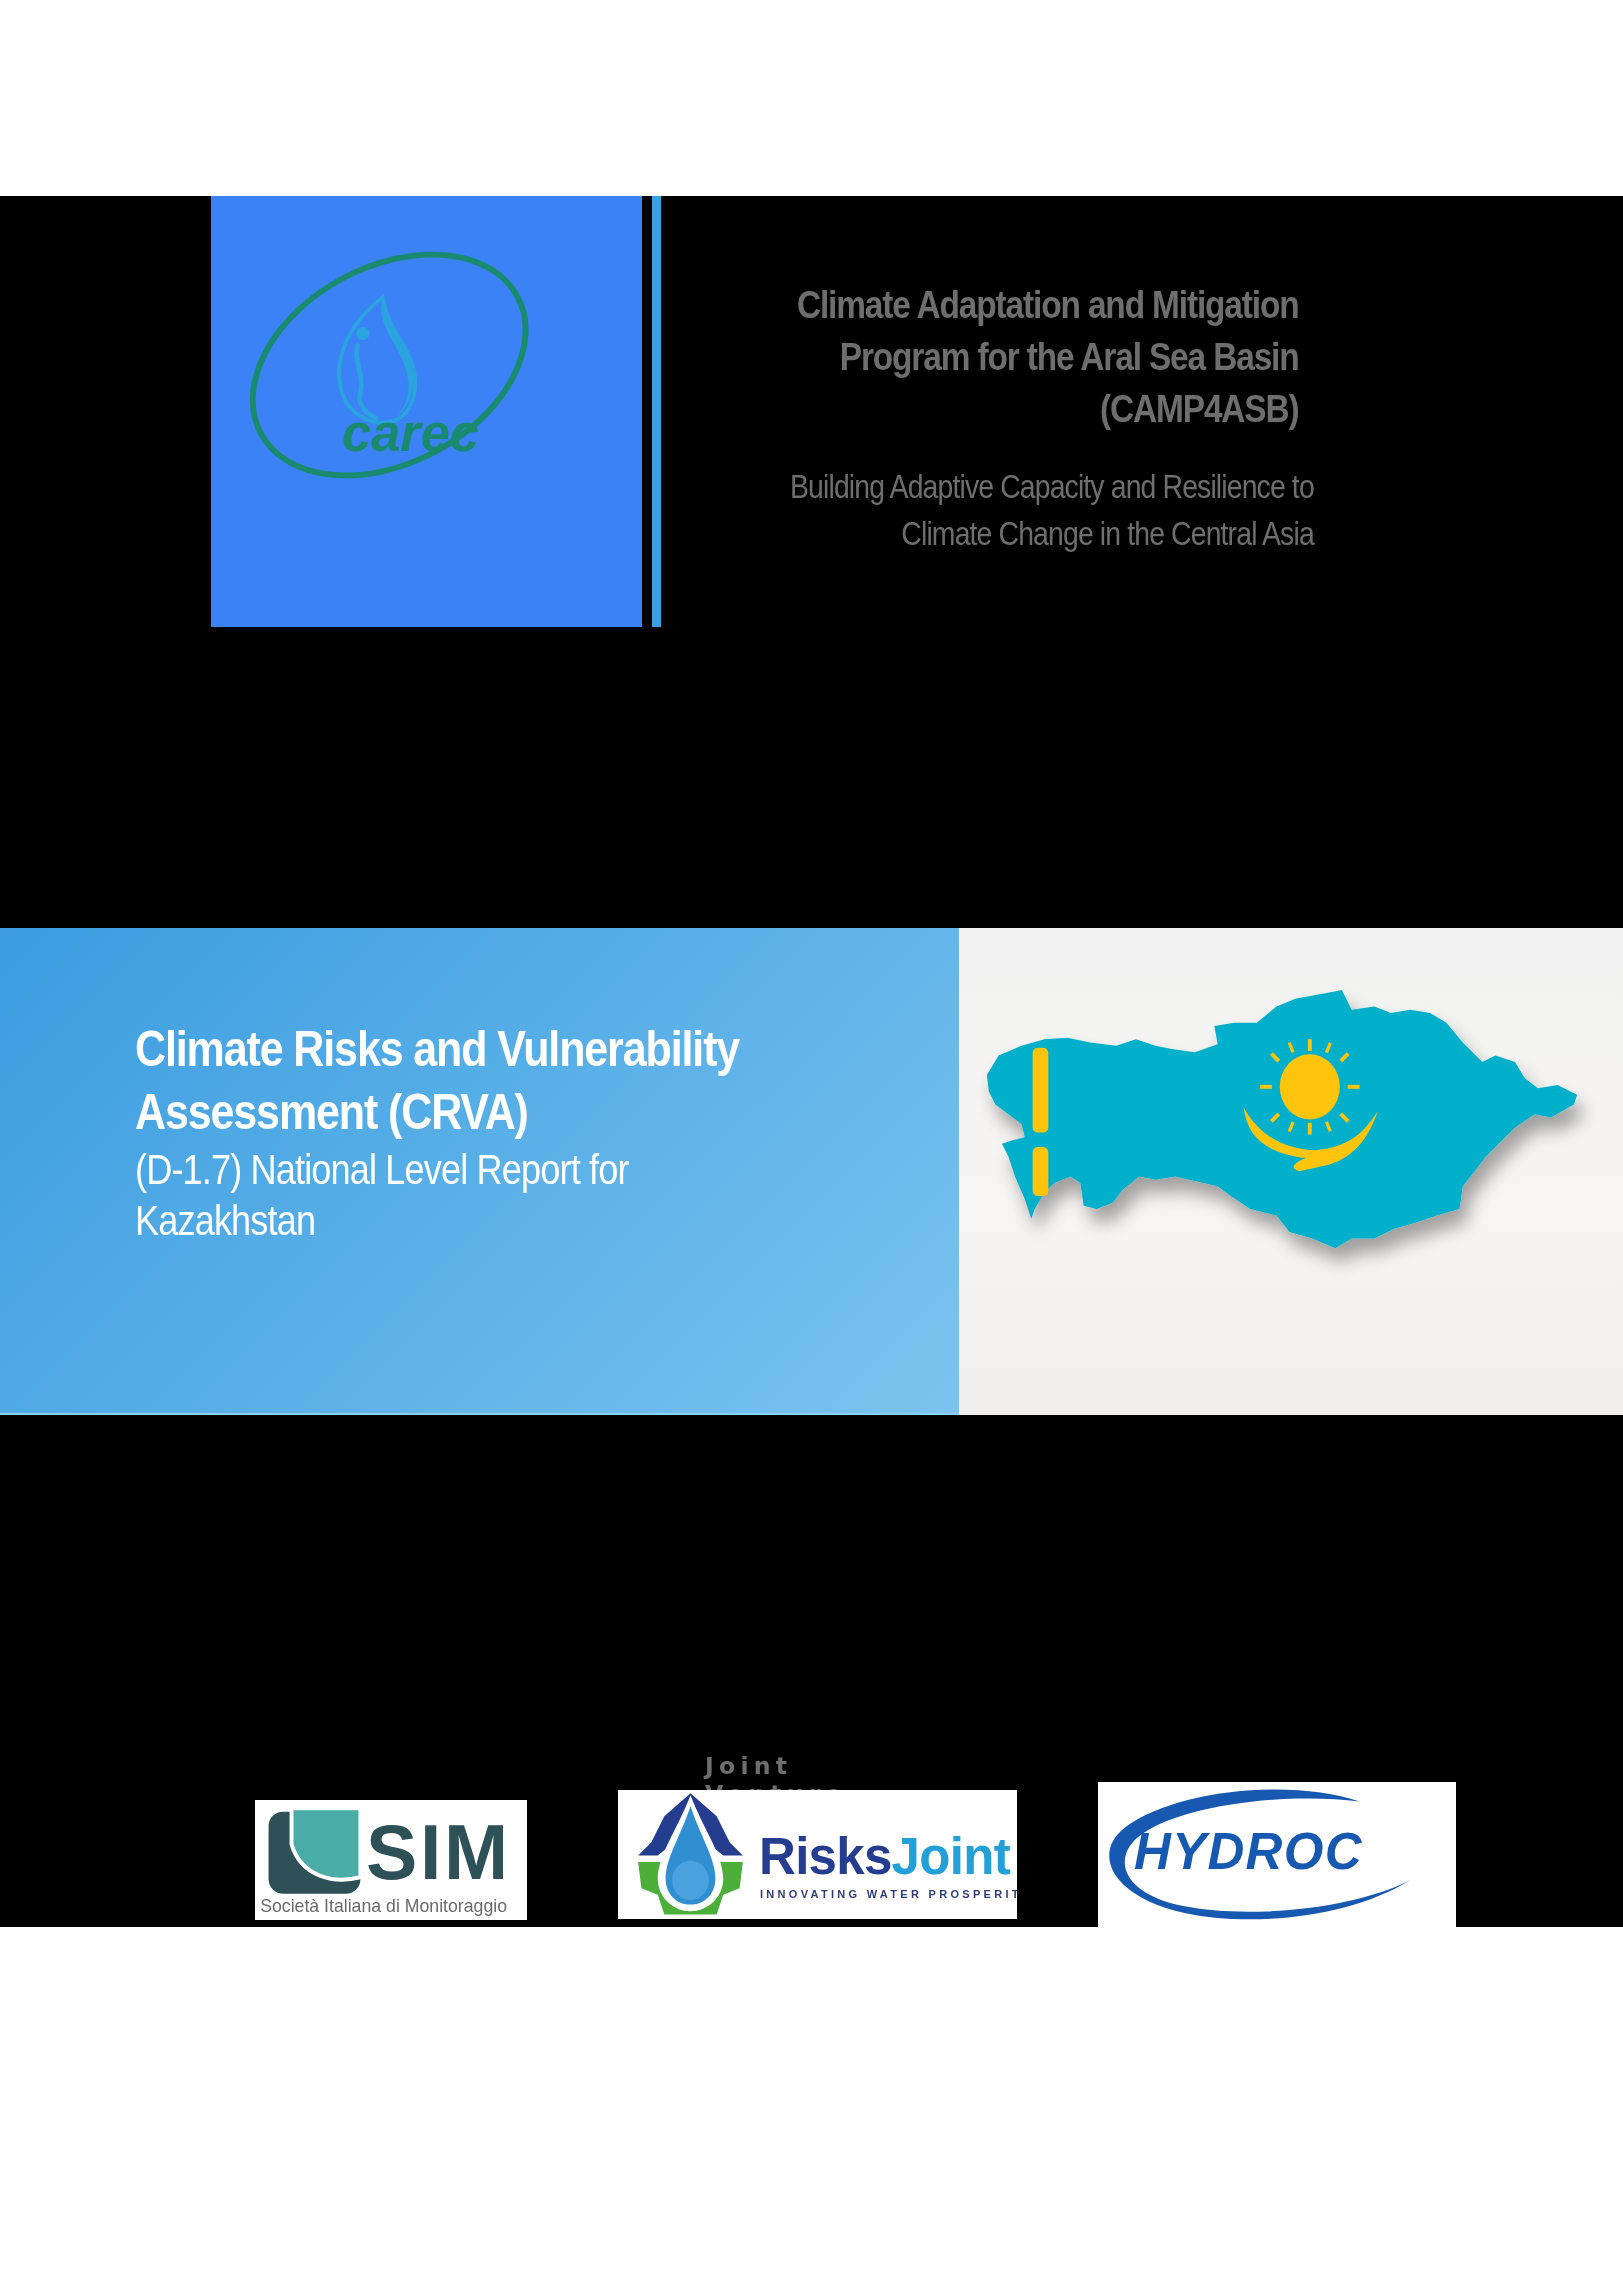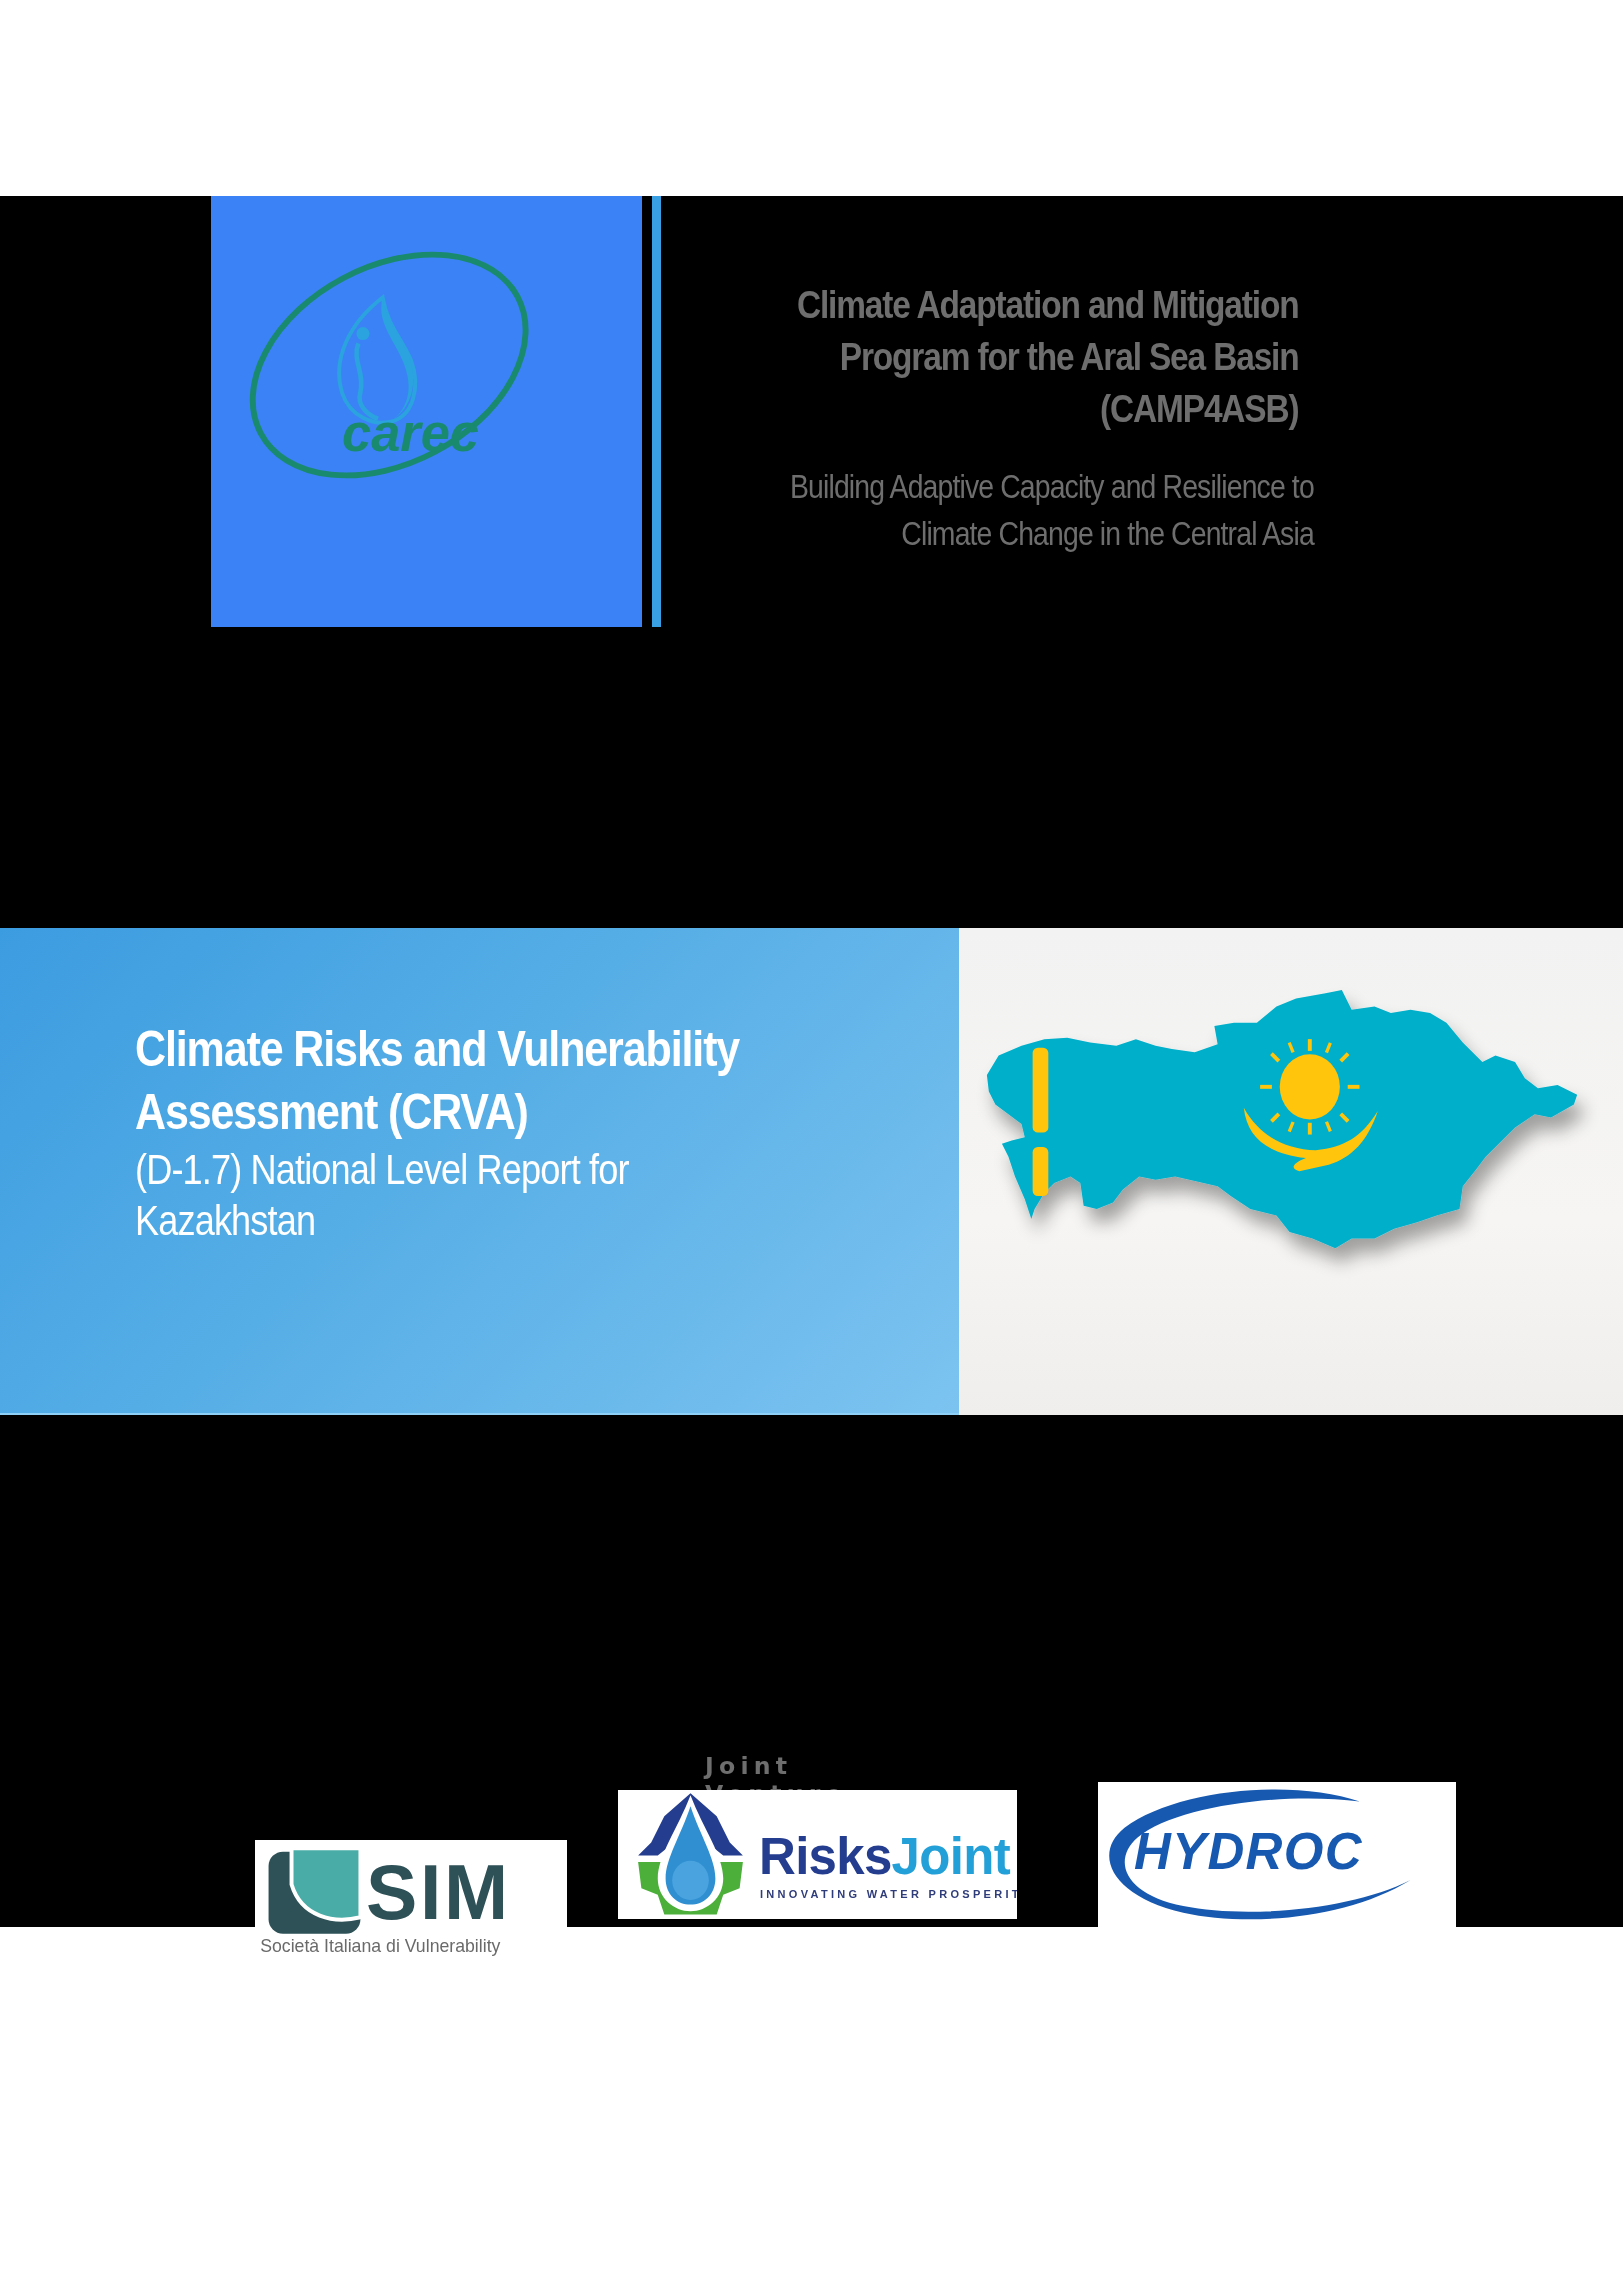--- a/index.html
+++ b/index.html
@@ -61,21 +61,21 @@
     overflow: hidden;
   }
   .jv-label {
     position: absolute; left: 705px; top: 1752px; width: 209px;
     color: #6e6e6e; font-size: 23.6px; font-weight: bold; letter-spacing: 5.2px;
     font-family: "DejaVu Sans", sans-serif;
   }
   .logo {
     position: absolute; background: #ffffff; overflow: hidden;
   }
-  .logo-sim { left: 255px; top: 1840px; width: 312px; height: 120px; }
+  .logo-sim { left: 255px; top: 1800px; width: 272px; height: 120px; }
   .logo-hydronova { left: 618px; top: 1790px; width: 399px; height: 129px; }
   .logo-hydroc { left: 1065px; top: 1782px; width: 358px; height: 145px; margin-left: 33px; }
   .sim-word {
     position: absolute; left: 111px; top: 14.4px; font-size: 77px; font-weight: bold;
     color: #2e5157; letter-spacing: 2.6px; line-height: 1;
   }
   .sim-tag {
     position: absolute; left: 5.2px; top: 96px; font-size: 17.7px; color: #6a6a6a;
     white-space: nowrap;
   }
@@ -190,21 +190,21 @@
 </div>
 
 <div class="jv-label">Joint Venture</div>
 
 <div class="logo logo-sim">
   <svg width="105" height="92" viewBox="0 0 160 140" style="position:absolute;left:6.5px;top:5.2px">
     <rect x="10" y="10" width="140" height="125" rx="22" fill="#2e5157"></rect>
     <path d="M 45 5 L 150 5 L 150 110 C 110 120, 60 110, 45 60 Z" fill="#4aaca6" stroke="#ffffff" stroke-width="6"></path>
   </svg>
   <div class="sim-word">SIM</div>
-  <div class="sim-tag">Società Italiana di Vulnerability</div>
+  <div class="sim-tag">Società Italiana di Monitoraggio</div>
 </div>
 
 <div class="logo logo-hydronova">
   <svg width="131" height="129" viewBox="0 0 200 197" style="position:absolute;left:6.5px;top:0">
     <path d="M 20 100 L 40 80 L 60 40 L 100 5 L 140 40 L 160 80 L 180 100 L 150 100 L 100 60 L 50 100 Z" fill="#243d8f"></path>
     <path d="M 20 110 L 180 110 L 175 150 L 150 160 L 140 190 L 60 190 L 50 160 L 25 150 Z" fill="#4caf3a"></path>
     <path d="M 100 8 C 80 60, 50 100, 50 135 C 50 165, 75 185, 100 185 C 125 185, 150 165, 150 135 C 150 100, 120 60, 100 8 Z" fill="#ffffff"></path>
     <path d="M 100 25 C 85 70, 62 105, 62 135 C 62 160, 80 175, 100 175 C 120 175, 138 160, 138 135 C 138 105, 115 70, 100 25 Z" fill="#2f8fd0"></path>
     <ellipse cx="100" cy="138" rx="28" ry="30" fill="#4aa3df"></ellipse>
   </svg>

